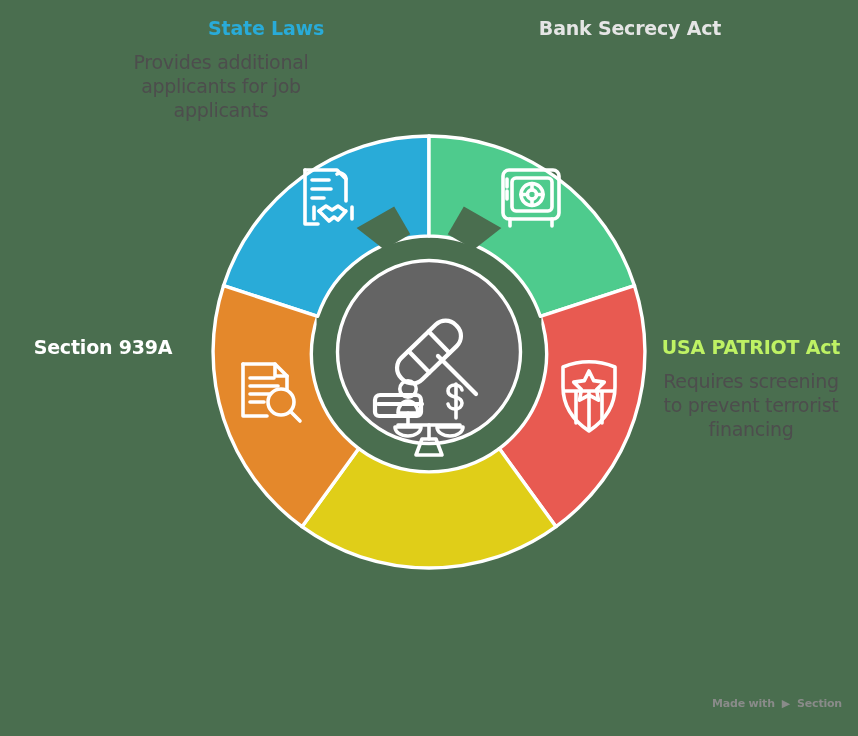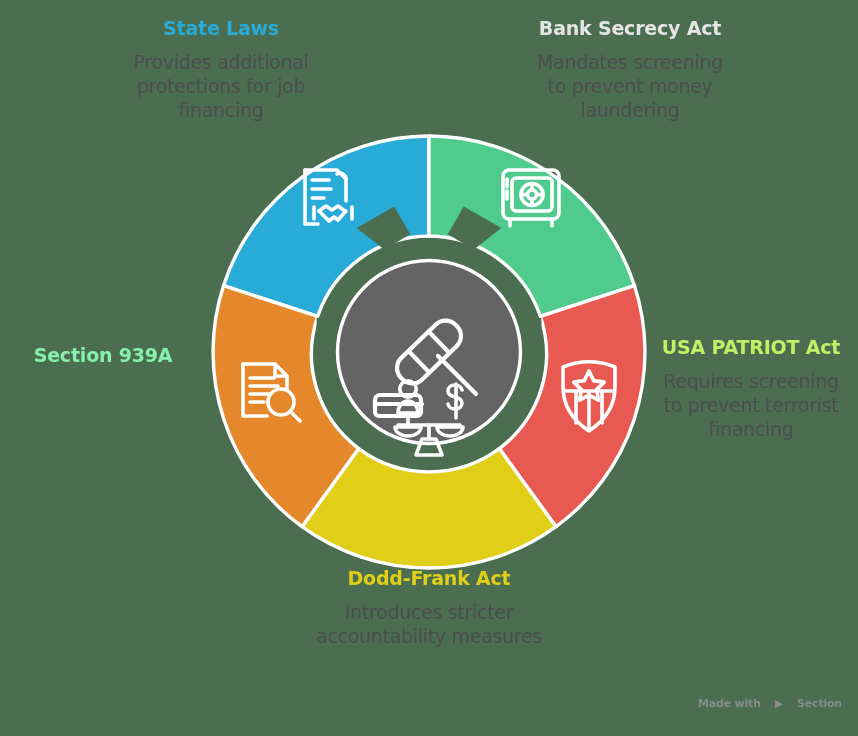--- a/index.html
+++ b/index.html
@@ -36,37 +36,37 @@
     margin: 0;
     letter-spacing: -0.3px;
   }
   
   #blk-state      { left: 118px; top: 18px;  width: 206px; }
   #blk-bsa        { left: 530px; top: 18px;  width: 200px; }
   #blk-patriot    { left: 653px; top: 337px; width: 196px; }
   #blk-dodd       { left: 316px; top: 568px; width: 226px; }
   #blk-sec        { left: 8px;   top: 337px; width: 190px; }
 
-  #blk-state   .lbl-title { color: #29abd8; }
+  #blk-state   .lbl-title { color: #29abd8; text-align: right; }
   #blk-bsa     .lbl-title { color: #e5e5e5; }
   #blk-patriot .lbl-title { color: #bef264; }
   #blk-dodd    .lbl-title { color: #e0ce18; }
-  #blk-sec     .lbl-title { color: #86efac; margin-top: 8px; }
+  #blk-sec     .lbl-title { color: #ffffff; }
 
   #wheel-wrap {
     position: absolute;
     left: 211px; top: 134px;
     width: 436px; height: 436px;
   }
   #wheel { display: block; }
 
   #watermark {
     position: absolute;
     right: 16px; bottom: 26px;
-    display: flex; align-items: center; gap: 14px;
+    display: flex; align-items: center; gap: 7px;
     color: #8d8d8d;
     font-size: 11px;
     font-weight: bold;
     letter-spacing: -0.2px;
     opacity: 0.95;
   }
   #watermark .wm-mark { display: inline-block; line-height: 1; }
 </style>
 </head>
 <body style="background: rgb(74, 110, 79);">
@@ -221,37 +221,32 @@
         <line x1="-18" y1="2" x2="2" y2="2"></line>
         <line x1="-18" y1="10" x2="-4" y2="10"></line>
         <circle cx="13" cy="10" r="13"></circle>
         <line x1="22.5" y1="19.5" x2="32" y2="29"></line>
       </g>
     </svg>
   </div>
 
   <div class="labelblock" id="blk-state">
     <div class="lbl-title">State Laws</div>
-    <div class="lbl-desc">Provides additional protections for job financing</div>
+    <div class="lbl-desc">Provides additional applicants for job applicants</div>
   </div>
 
   <div class="labelblock" id="blk-bsa">
     <div class="lbl-title">Bank Secrecy Act</div>
-    <div class="lbl-desc">Mandates screening to prevent money laundering</div>
   </div>
 
   <div class="labelblock" id="blk-patriot">
     <div class="lbl-title">USA PATRIOT Act</div>
     <div class="lbl-desc">Requires screening to prevent terrorist financing</div>
   </div>
 
-  <div class="labelblock" id="blk-dodd">
-    <div class="lbl-title">Dodd-Frank Act</div>
-    <div class="lbl-desc">Introduces stricter accountability measures</div>
-  </div>
 
   <div class="labelblock" id="blk-sec">
     <div class="lbl-title">Section 939A</div>
   </div>
 
   <div id="watermark">
     <span>Made with</span>
     <span class="wm-mark">▶</span>
     <span>Section</span>
   </div>

